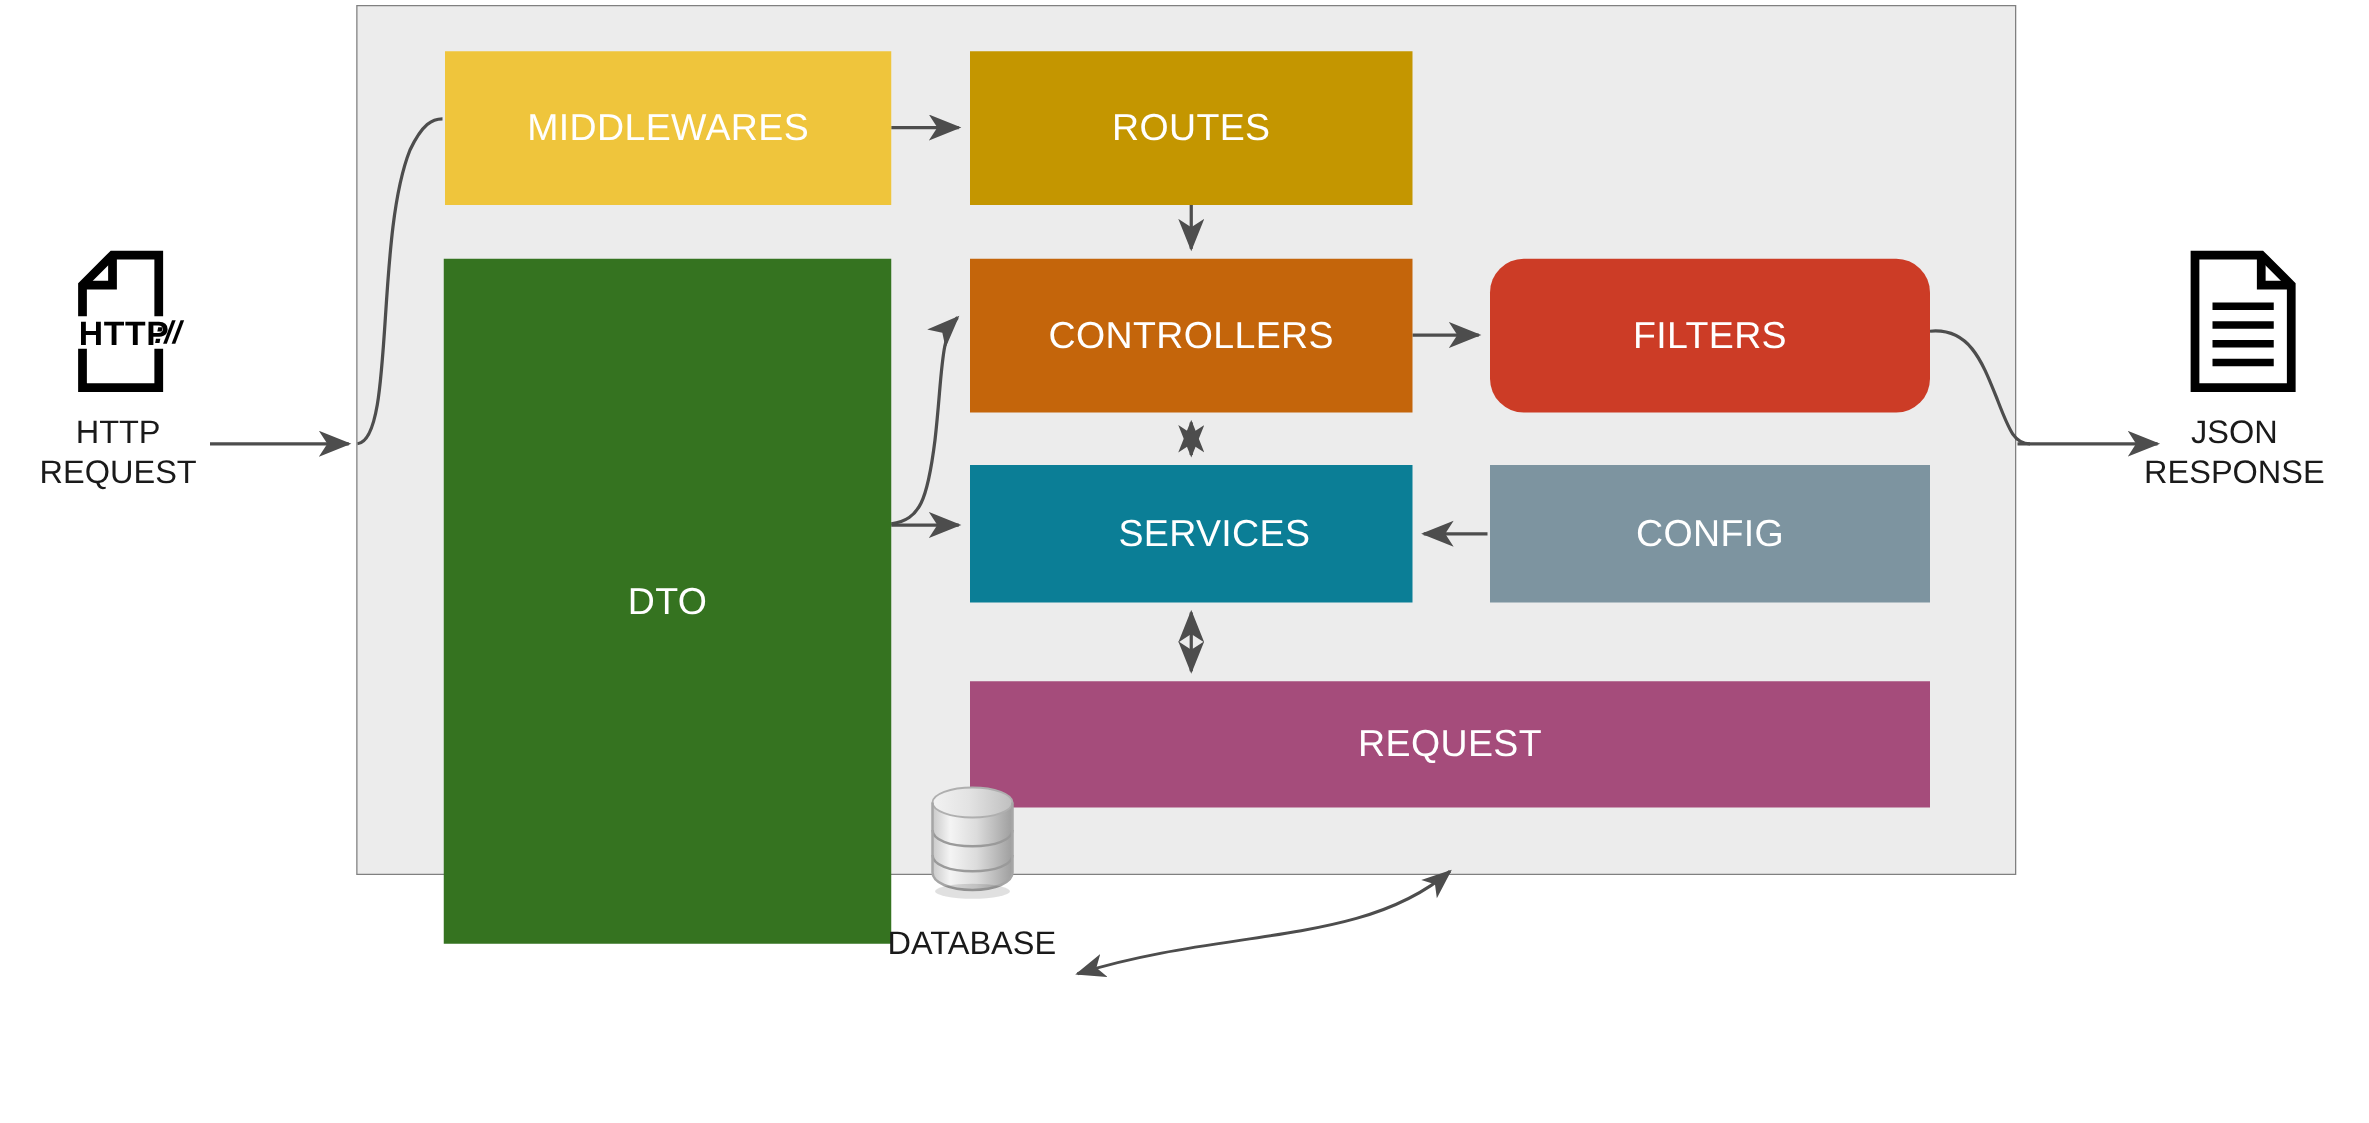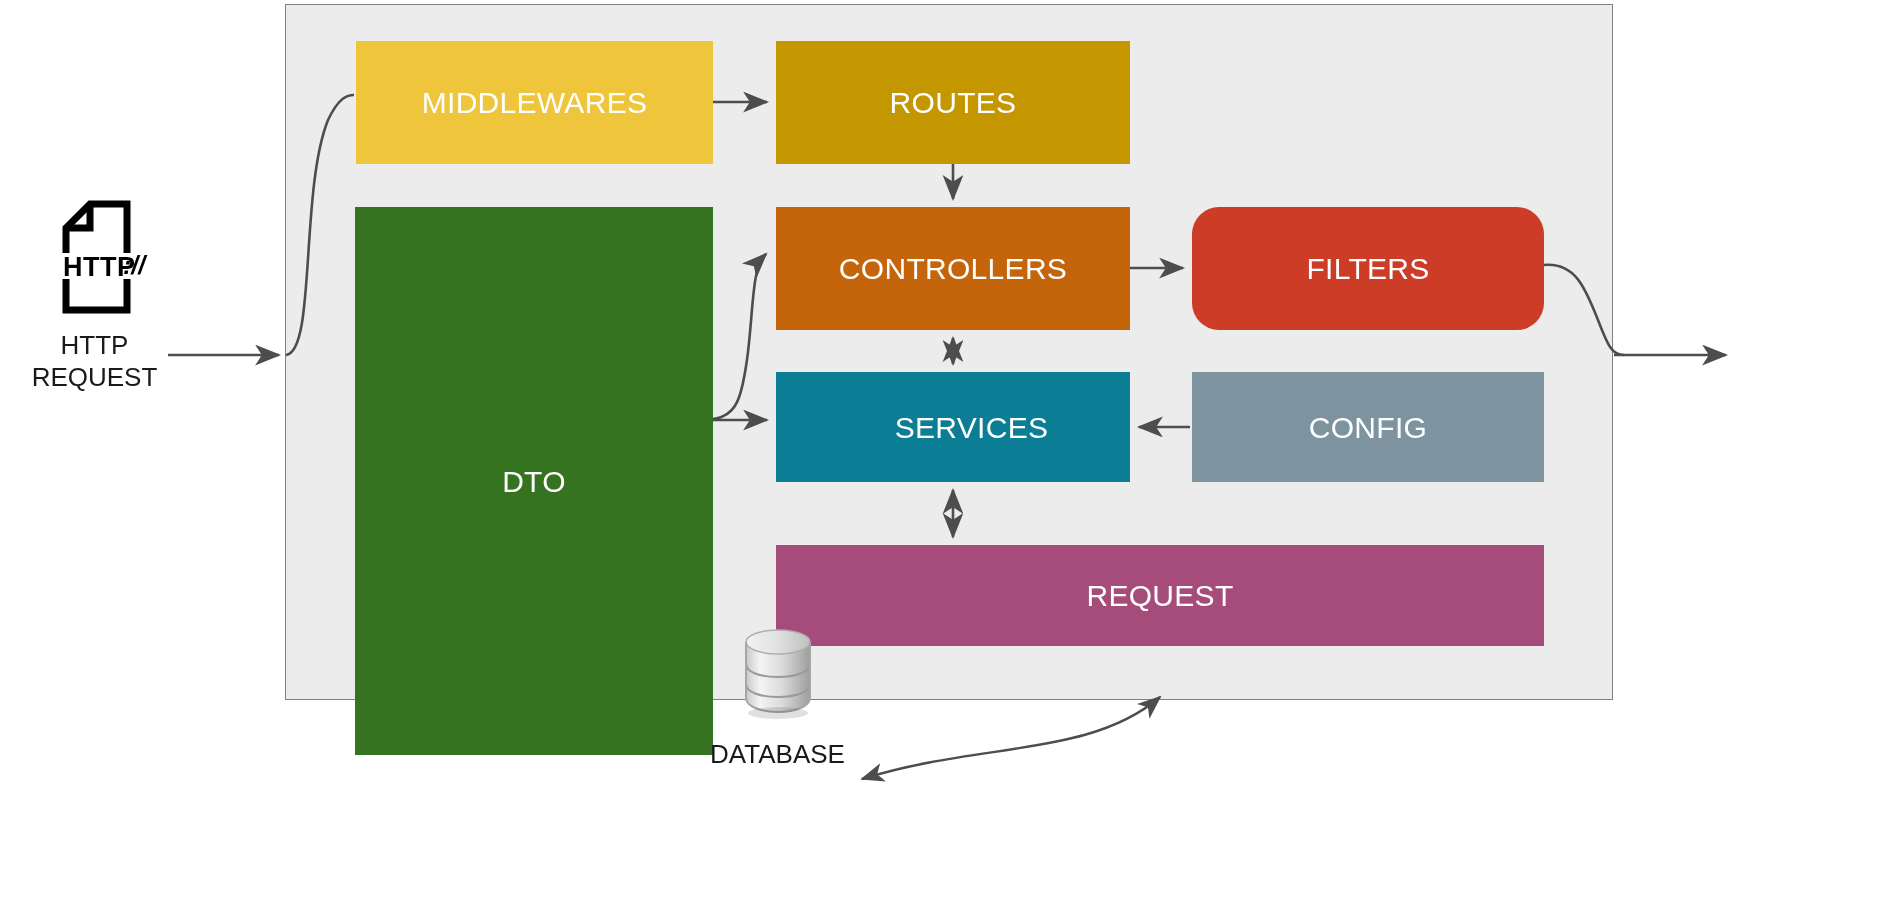--- a/index.html
+++ b/index.html
@@ -185,20 +185,35 @@
       <path d="M36,30 L60,6 L97,6 L97,112 L36,112 Z" fill="none" stroke="#000000" stroke-width="7" stroke-linejoin="miter"></path>
       <path d="M36,30 L60,30 L60,6" fill="none" stroke="#000000" stroke-width="7" stroke-linejoin="miter"></path>
       <rect x="30" y="55" width="78" height="26" fill="#ffffff"></rect>
       <text x="33" y="78" font-family="'Liberation Sans', sans-serif" font-size="27" font-weight="bold" fill="#000000" letter-spacing="0.5">HTTP</text>
       <text x="93" y="76" font-family="'Liberation Sans', sans-serif" font-size="25" font-weight="bold" font-style="italic" fill="#000000">://</text>
     </svg>
     <div class="endpoint-label">HTTP
 REQUEST</div>
   </div>
 
+  <div class="endpoint ep-json">
+    <svg width="130" height="118" viewBox="0 0 130 118">
+      <path d="M33,6 L86,6 L110,30 L110,112 L33,112 Z" fill="#ffffff"></path>
+      <path d="M33,6 L86,6 L110,30 L110,112 L33,112 Z" fill="none" stroke="#000000" stroke-width="7" stroke-linejoin="miter"></path>
+      <path d="M86,6 L86,30 L110,30" fill="none" stroke="#000000" stroke-width="7" stroke-linejoin="miter"></path>
+      <g stroke="#000000" stroke-width="6" stroke-linecap="butt">
+        <line x1="47" y1="47" x2="96" y2="47"></line>
+        <line x1="47" y1="62" x2="96" y2="62"></line>
+        <line x1="47" y1="77" x2="96" y2="77"></line>
+        <line x1="47" y1="92" x2="96" y2="92"></line>
+      </g>
+    </svg>
+    <div class="endpoint-label">JSON
+RESPONSE</div>
+  </div>
 
   <div class="endpoint ep-database">
     <svg width="120" height="105" viewBox="0 0 120 105">
       <path d="M28,22 L28,78 C28,86 42,92 60,92 C78,92 92,86 92,78 L92,22 Z" fill="url(#dbBody)"></path>
       <ellipse cx="60" cy="22" rx="32" ry="12" fill="url(#dbTop)" stroke="#AFAFAF" stroke-width="1.5"></ellipse>
       <path d="M28,44 C28,52 42,57 60,57 C78,57 92,52 92,44" fill="none" stroke="#9A9A9A" stroke-width="2"></path>
       <path d="M28,64 C28,72 42,77 60,77 C78,77 92,72 92,64" fill="none" stroke="#9A9A9A" stroke-width="2"></path>
       <path d="M28,22 L28,78 C28,86 42,92 60,92 C78,92 92,86 92,78 L92,22" fill="none" stroke="#A6A6A6" stroke-width="2"></path>
       <ellipse cx="60" cy="93" rx="30" ry="6" fill="#000000" opacity="0.12"></ellipse>
     </svg>

